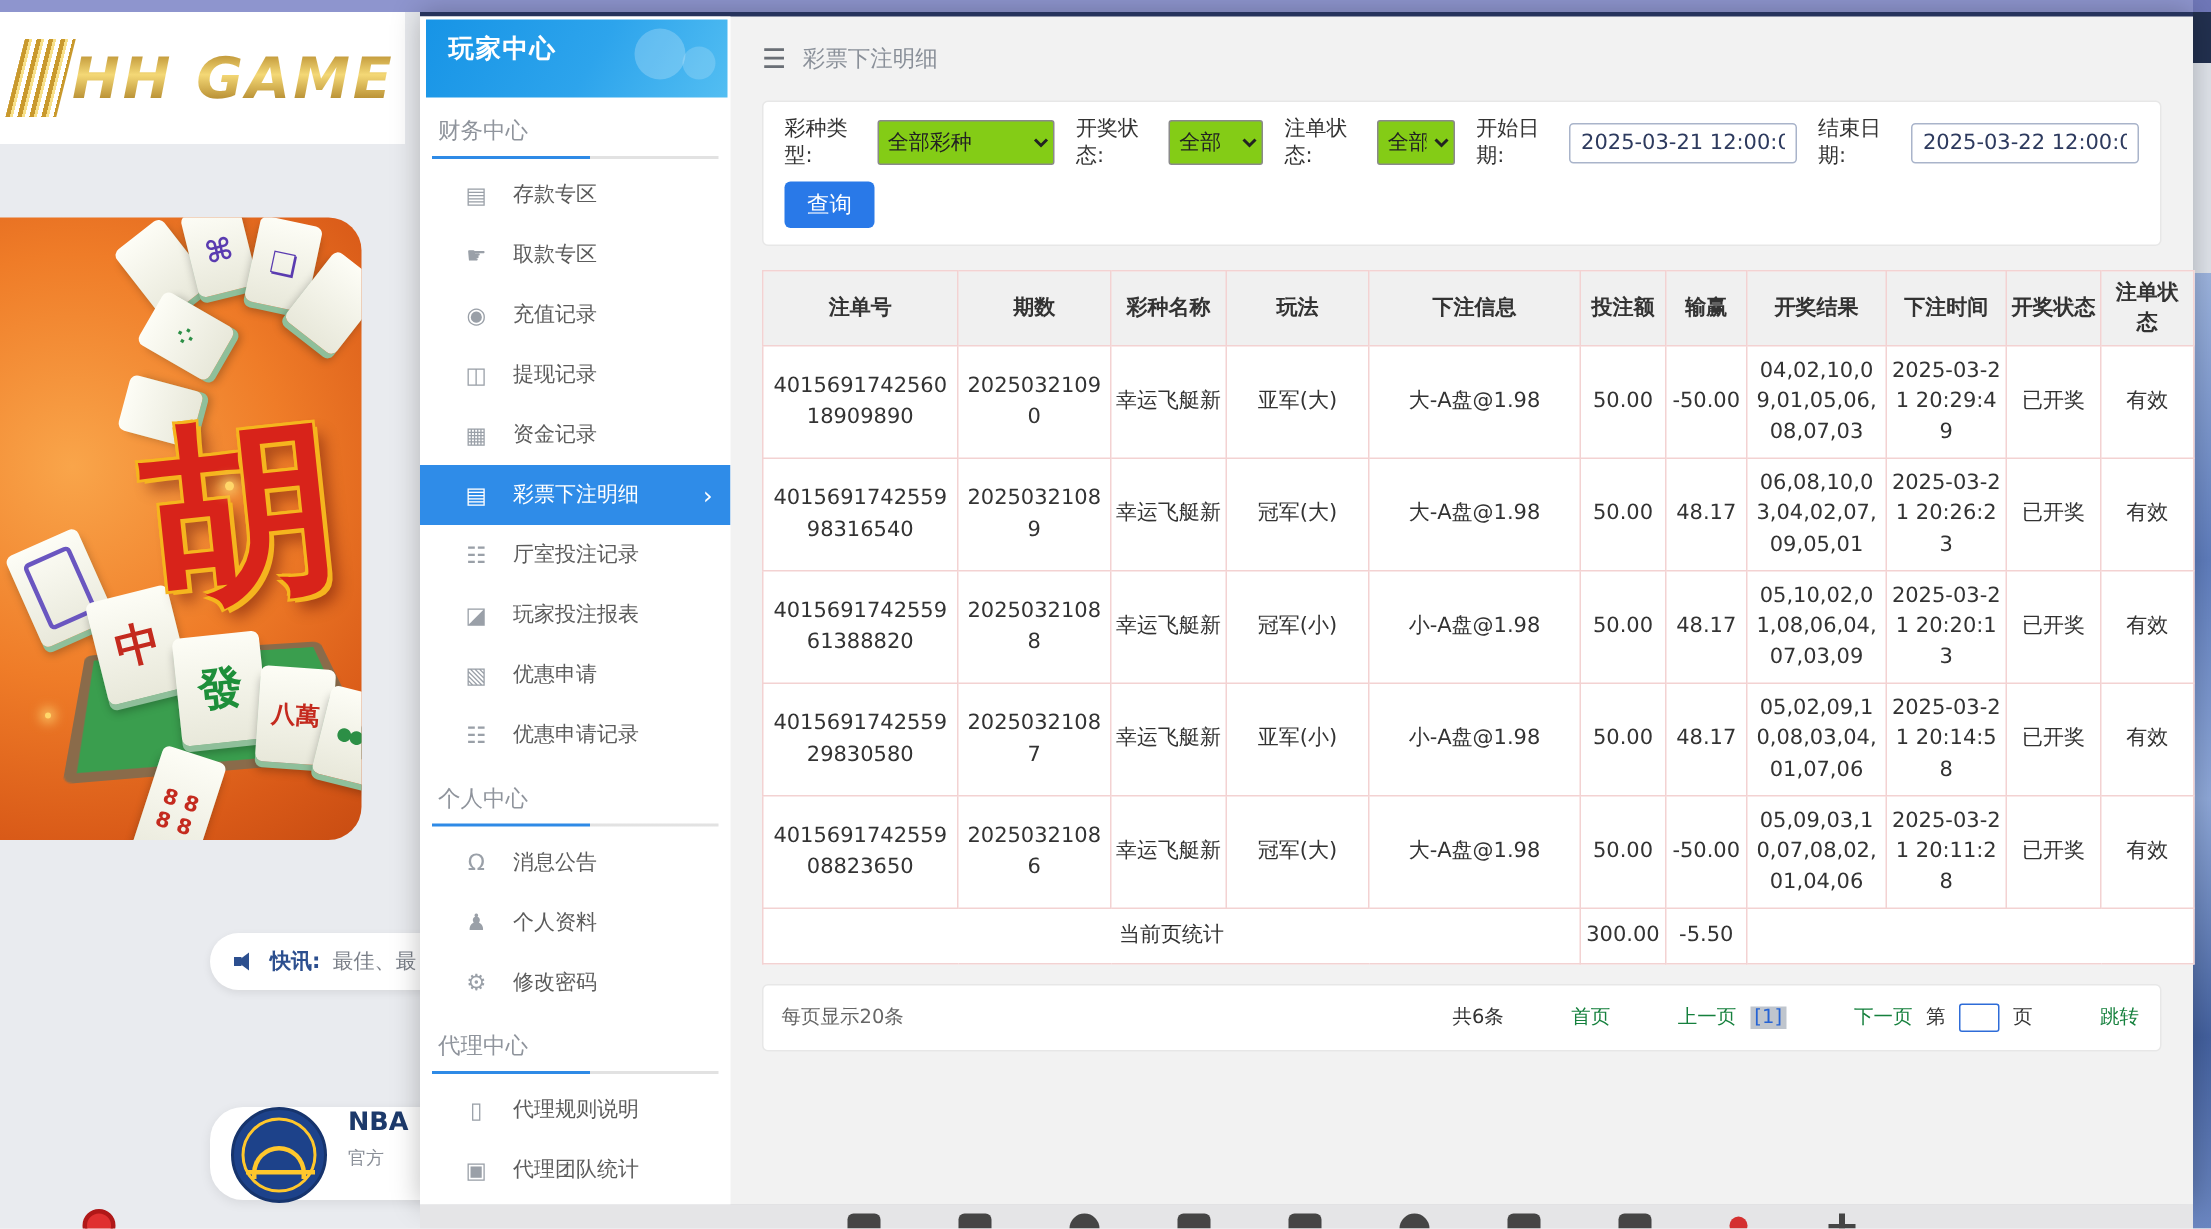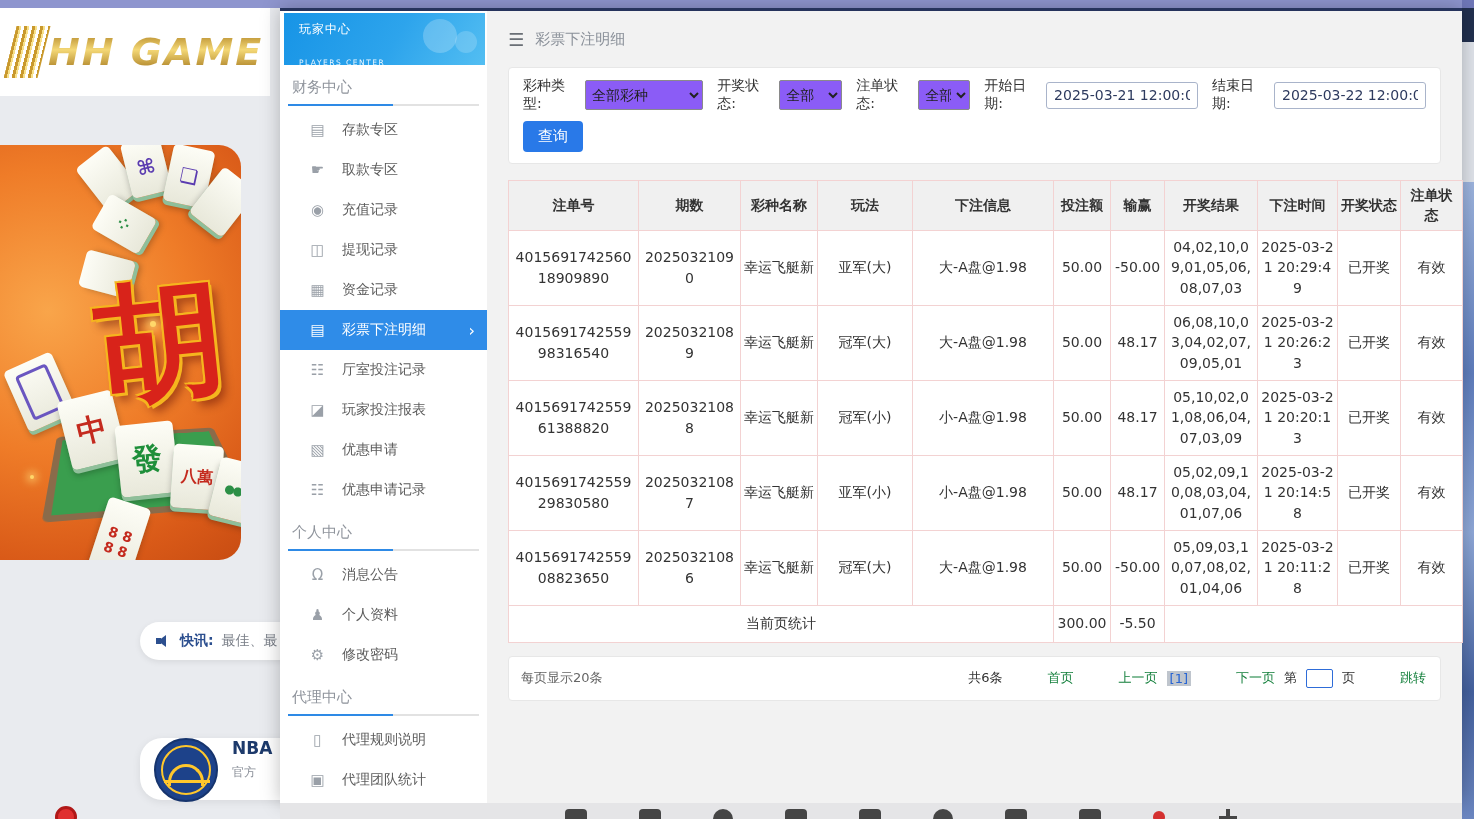--- a/index.html
+++ b/index.html
@@ -61,41 +61,41 @@
   .right-strip .seg4 { height:637px; background:linear-gradient(180deg,#9db4de 0%,#5f7dbd 30%,#8fa8d8 55%,#44619f 80%,#6b86c0 100%); }
 
   
   .modal { position:absolute; left:280px; top:8px; width:1182px; height:795px; border-top:3px solid #26335c; background:#f2f2f2; display:flex; box-shadow:0 0 18px rgba(0,0,0,.25); }
 
   
   .sidebar { width:207px; background:#fff; flex:0 0 auto; overflow:hidden; }
   .side-header { margin:2px 2px 0 4px; height:52px; background:linear-gradient(120deg,#1794e6 0%,#2da4ec 55%,#53bef2 100%); position:relative; padding:8px 0 0 15px; overflow:hidden; }
   .side-header .deco1 { position:absolute; right:28px; top:6px; width:34px; height:34px; border-radius:50%; background:rgba(255,255,255,.22); }
   .side-header .deco2 { position:absolute; right:8px; top:18px; width:22px; height:22px; border-radius:50%; background:rgba(255,255,255,.18); }
-  .side-title { color:#fff; font-size:12px; font-weight:400; letter-spacing:1px; }
+  .side-title { color:#fff; font-size:17px; font-weight:700; letter-spacing:1px; }
   .side-sub { color:#eaf6ff; font-size:7.5px; letter-spacing:1.5px; margin-top:20px; }
   .side-section-title { color:#8f949c; font-size:15px; padding:13px 12px 7px 12px; }
   .side-underline { height:2px; margin:0 8px 4px 8px; background:linear-gradient(to right,#2e8ae6 0 55%,#e2e2e2 55% 100%); }
   .menu-item { display:flex; align-items:center; height:40px; padding:0 12px 0 29px; color:#5c5c5c; font-size:14px; cursor:pointer; }
   .menu-item .micon { color:#9aa0a8; font-size:15px; width:17px; text-align:center; margin-right:16px; flex:0 0 auto; }
   .menu-item.active { background:#2f8ce8; color:#fff; }
   .menu-item.active .micon { color:#fff; }
   .menu-item .chev { margin-left:auto; font-size:16px; color:#fff; }
 
   
   .main { flex:1; min-width:0; padding:0 21px; }
   .main-header { height:56px; display:flex; align-items:center; gap:11px; }
   .hamburger-icon { font-size:18px; color:#6a6f76; }
   .page-title { font-size:15px; color:#8a9099; }
 
   .filter-panel { background:#fff; border:1px solid #e7e7e7; border-radius:4px; padding:9px 14px 11px 14px; }
   .filter-row { display:flex; align-items:center; gap:6px; font-size:14px; color:#333; flex-wrap:nowrap; }
   .filter-row label { margin-left:8px; }
   .filter-row label:first-child { margin-left:0; }
-  select { height:30px; border:1px solid #8a8a8a; border-radius:2px; background:#8b5cf6; font-size:14px; font-family:inherit; color:#222; padding:0 2px; }
+  select { height:30px; border:1px solid #8a8a8a; border-radius:2px; background:#84cc16; font-size:14px; font-family:inherit; color:#222; padding:0 2px; }
   .sel-lottery { width:128px; }
   .sel-draw { width:68px; }
   .sel-order { width:52px; }
   .date-input { width:152px; height:27px; border:1px solid #a9b4ca; border-radius:3px; font-size:14px; font-family:inherit; color:#2d3a5e; padding:0 7px; }
   .search-btn { margin-top:8px; background:#2979e8; color:#fff; border:none; border-radius:4px; font-size:15px; padding:6px 15px; cursor:pointer; }
 
   .table-wrap { margin-top:16px; }
   table.bet-table { width:100%; border-collapse:collapse; table-layout:fixed; background:#fff; font-size:14px; color:#333; }
   .bet-table th, .bet-table td { border:1px solid #f3d2d2; text-align:center; padding:4px 3px; word-break:break-all; line-height:1.45; vertical-align:middle; }
   .bet-table thead th { background:#f0f0f0; font-weight:700; height:41px; }

